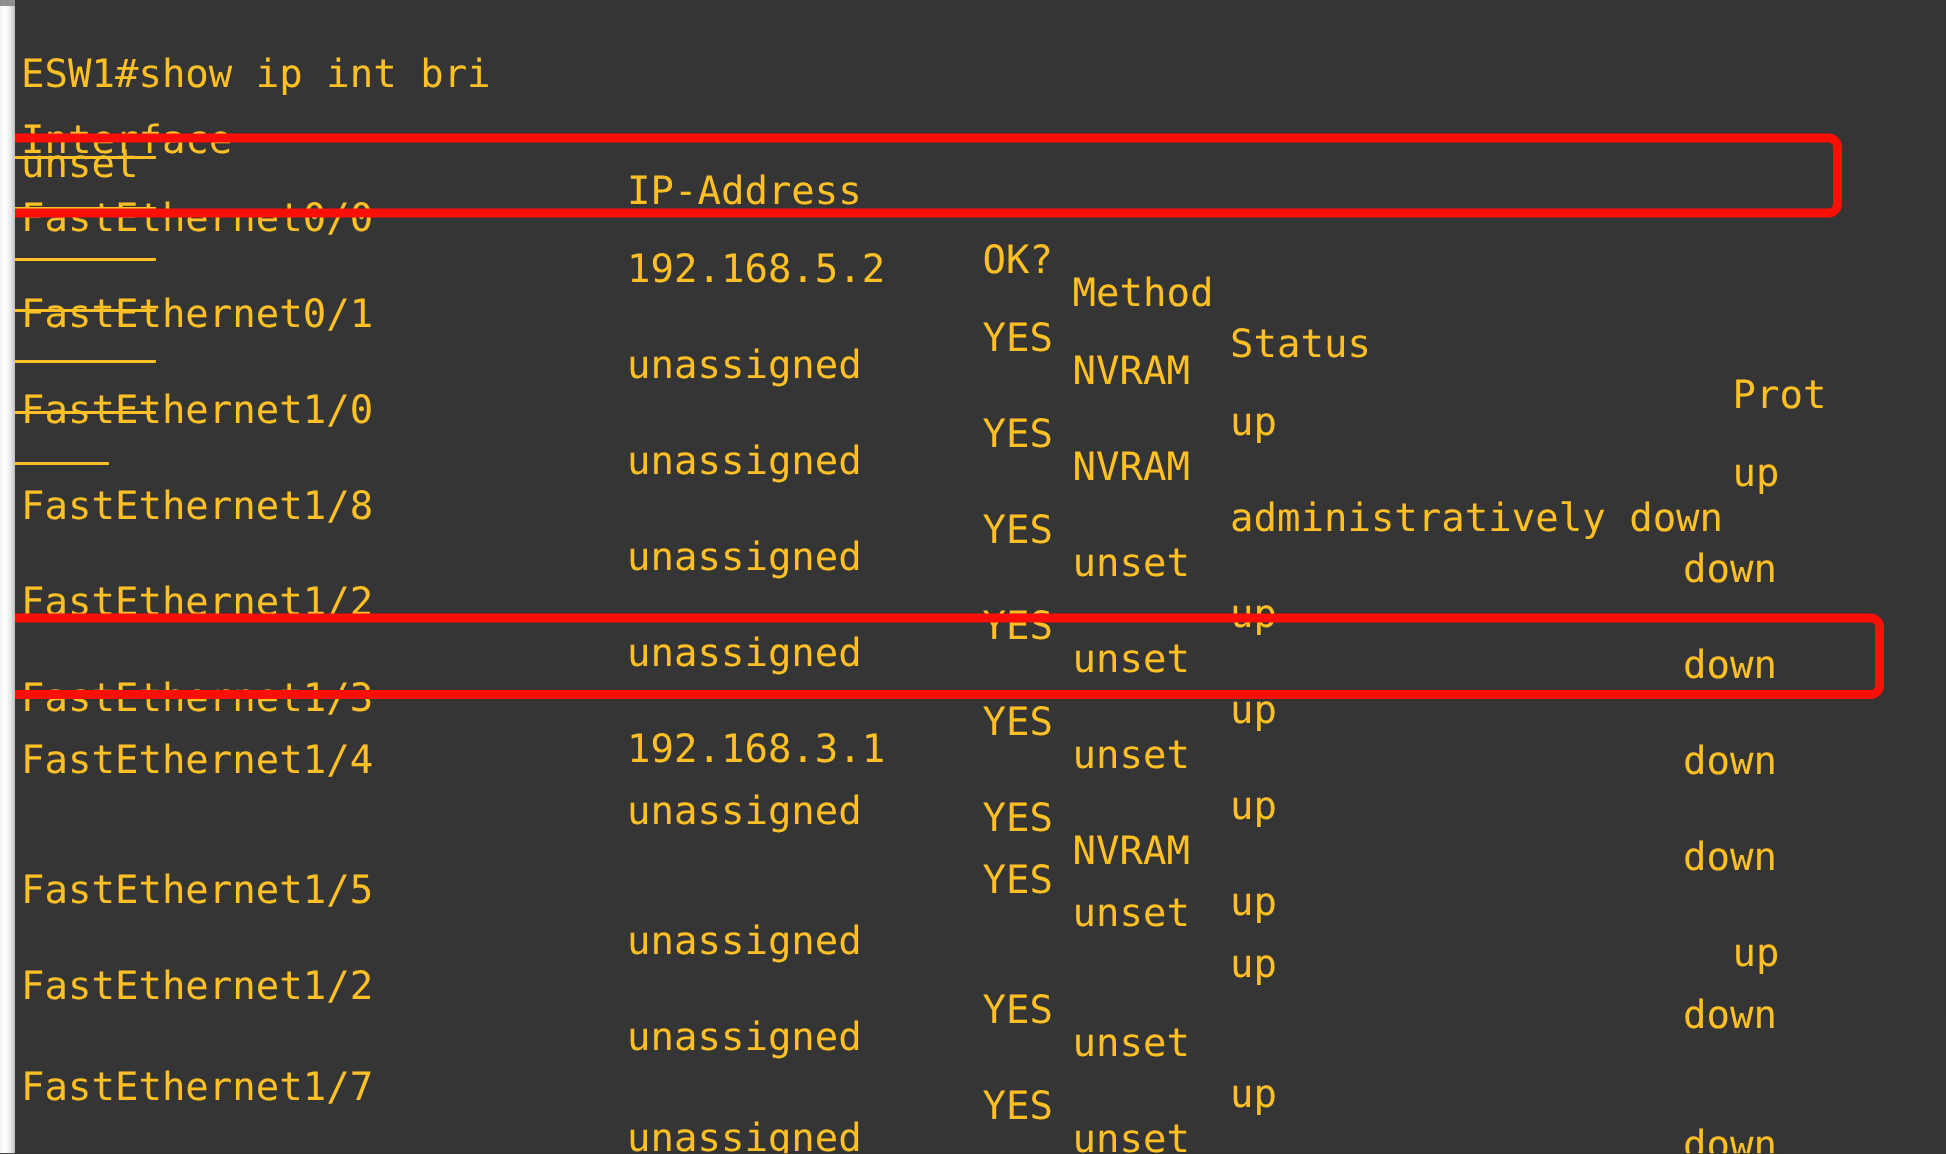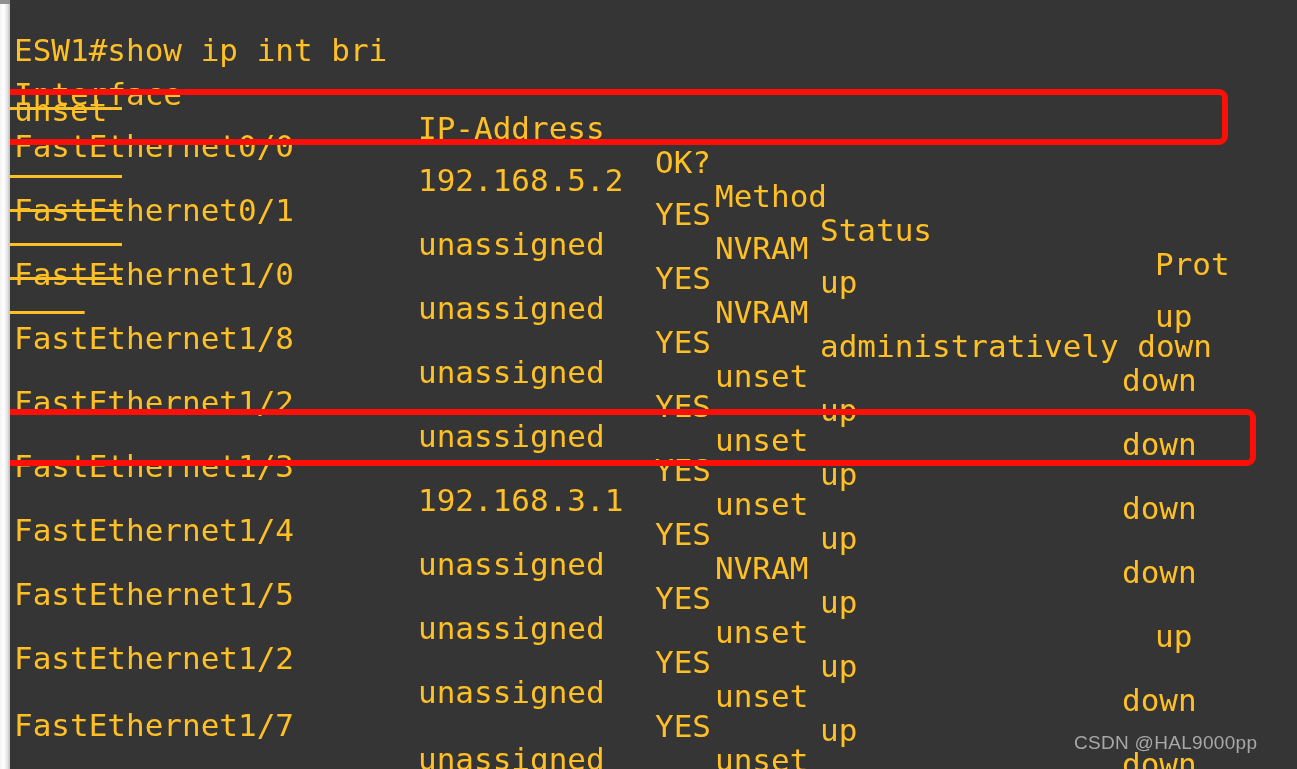--- a/index.html
+++ b/index.html
@@ -40,27 +40,27 @@
     height: 769px;
     z-index: 2;
   }
   .line {
     position: absolute;
     left: 0;
     height: 34px;
     line-height: 34px;
     white-space: pre;
     color: #ffc026;
-    font-size: 31px;
+    font-size: 26px;
     letter-spacing: 0px;
   }
   .cell { position: absolute; white-space: pre; }
   .c-if     { left: 4px; }
   .c-ip     { left: 408px; }
-  .c-ok     { left: 645px; }
+  .c-ok     { left: 645px; margin-top: 12px; }
   .c-method { left: 705px; }
   .c-status { left: 810px; }
   .c-proto  { left: 1145px; }
   .c-proto-wide { left: 1112px; }
 
   
   .hl-box {
     position: absolute;
     border: 6px solid #fb0f06;
     border-radius: 9px;
@@ -154,21 +154,21 @@
 
     <div class="line" style="top:415px;">
       <span class="cell c-if">FastEthernet1/3</span>
       <span class="cell c-ip">192.168.3.1</span>
       <span class="cell c-ok">YES</span>
       <span class="cell c-method">NVRAM</span>
       <span class="cell c-status">up</span>
       <span class="cell c-proto">up</span>
     </div>
 
-    <div class="line" style="top:479px;text-align:right;">
+    <div class="line" style="top:456px;text-align:right;">
       <span class="cell c-if">FastEthernet1/4</span>
       <span class="cell c-ip">unassigned</span>
       <span class="cell c-ok">YES</span>
       <span class="cell c-method">unset</span>
       <span class="cell c-status">up</span>
       <span class="cell c-proto-wide">down</span>
     </div>
 
     <div class="line" style="top:543px;">
       <span class="cell c-if">FastEthernet1/5</span>
@@ -204,15 +204,14 @@
       
       
       
     </div>
 
   </div>
 
   <div class="hl-box" style="left:-6px; top:89px; width:1234px; height:56px;"></div>
   <div class="hl-box" style="left:-6px; top:409px; width:1262px; height:57px;"></div>
 
-  <div id="watermark" style="left:1074px; top:732px;">CSDN @HAL9000pp</div>
 
 </div>
 
 </body></html>

